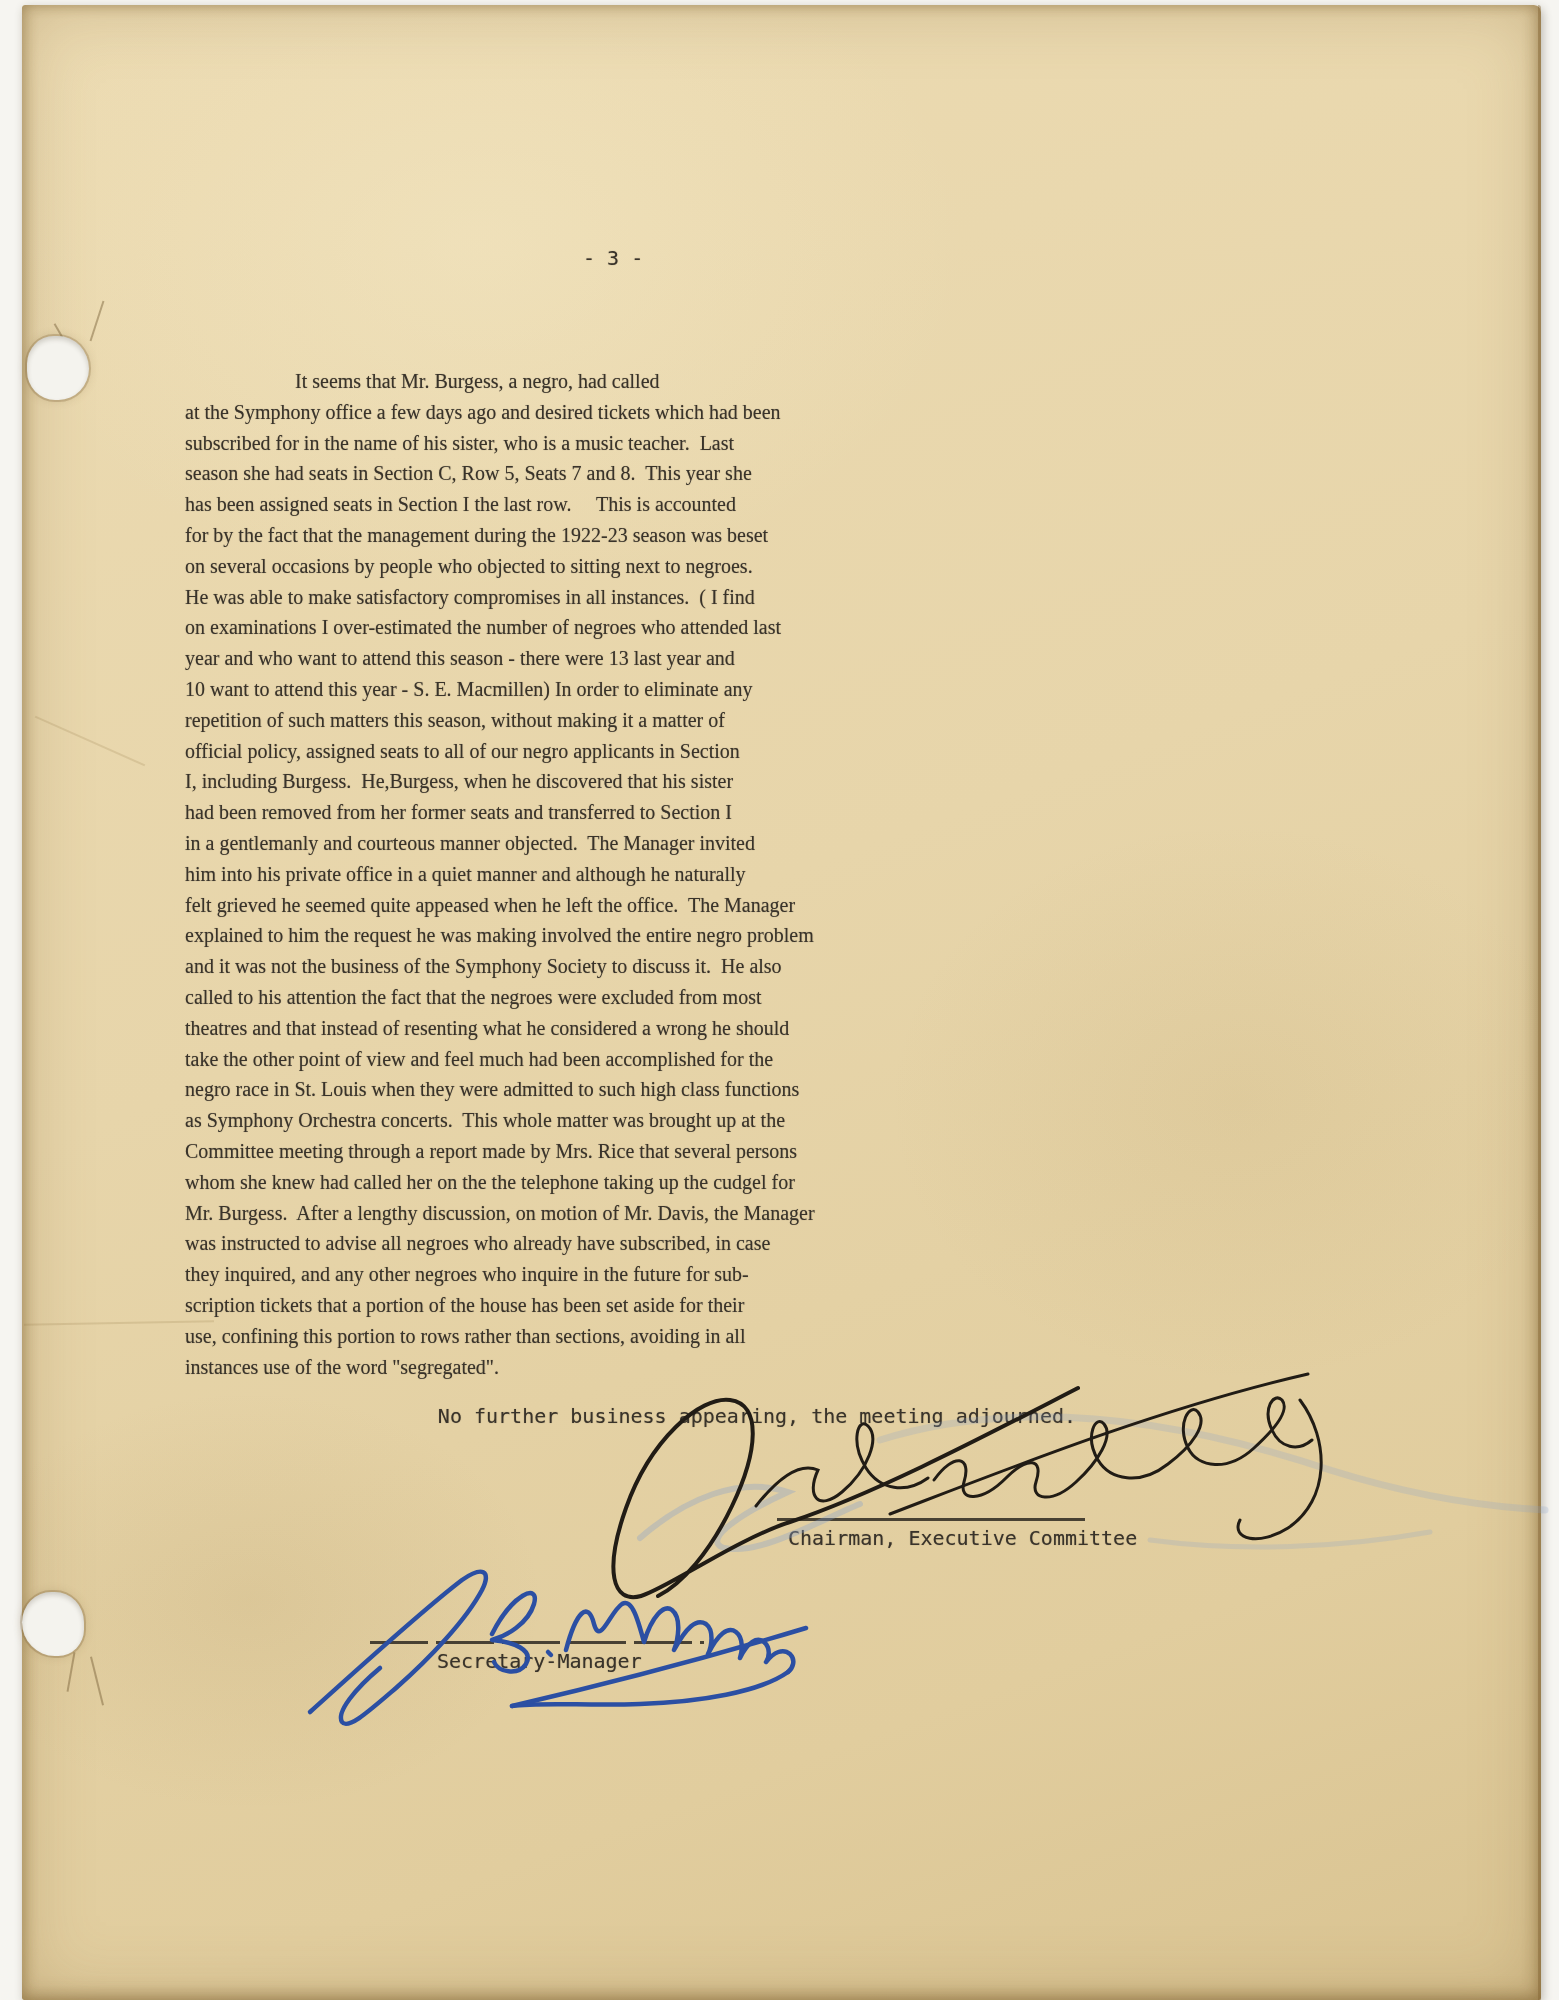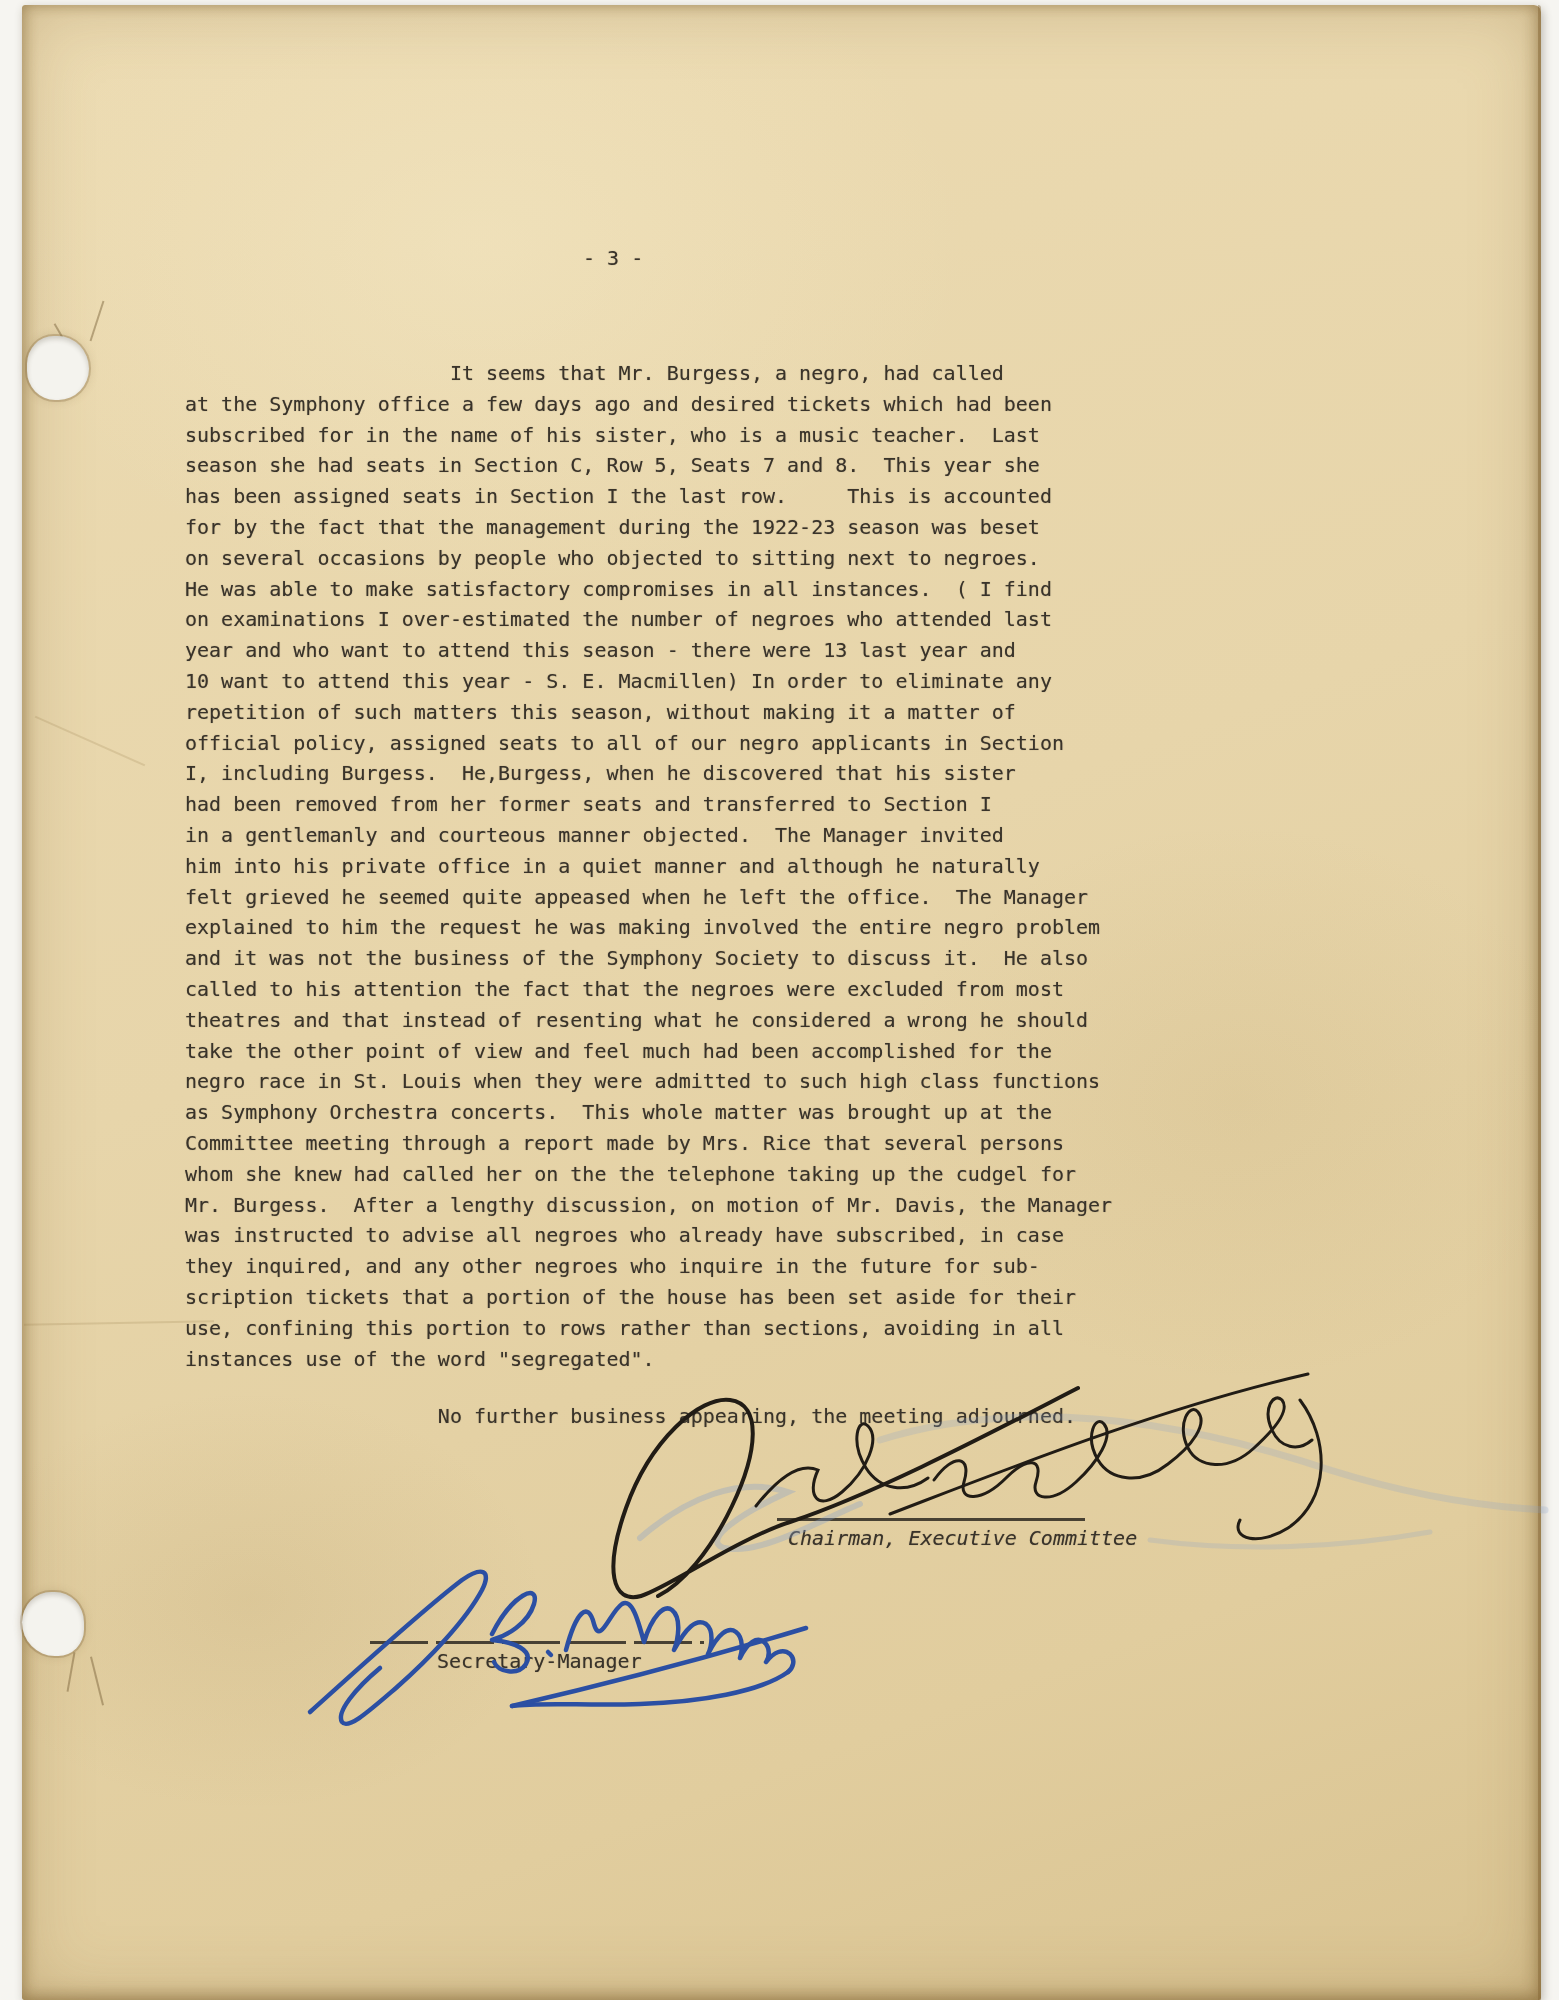--- a/index.html
+++ b/index.html
@@ -56,23 +56,23 @@
     position: absolute;
     margin: 0;
     font-family: "DejaVu Sans Mono", "Liberation Mono", monospace;
     font-size: 20px;
     color: #39332a;
     text-shadow: 0 0 1px rgba(57,51,42,.45);
     white-space: pre;
     letter-spacing: 0;
   }
   .page-number { left: 583px; top: 246px; }
-  .body-text   { left: 185px; top: 358px; line-height: 30.8px; }
+  .body-text   { left: 185px; top: 366px; line-height: 30.8px; font-family: Liberation Serif, serif; }
   .closing-line{ left: 185px; top: 1404px; }
-  .sig-label-chairman { left: 788px; top: 1526px; font-style: italic; }
+  .sig-label-chairman { left: 788px; top: 1526px; }
   .sig-label-secretary{ left: 437px; top: 1649px; }
   .underline-chairman {
     position: absolute; left: 777px; top: 1518px; width: 308px; height: 3px;
     background: rgba(45,40,32,.85);
   }
   .underline-secretary {
     position: absolute; left: 370px; top: 1641px; width: 334px; height: 3px;
     background: repeating-linear-gradient(90deg, rgba(45,40,32,.85) 0 58px, rgba(45,40,32,0) 58px 66px);
   }
   

